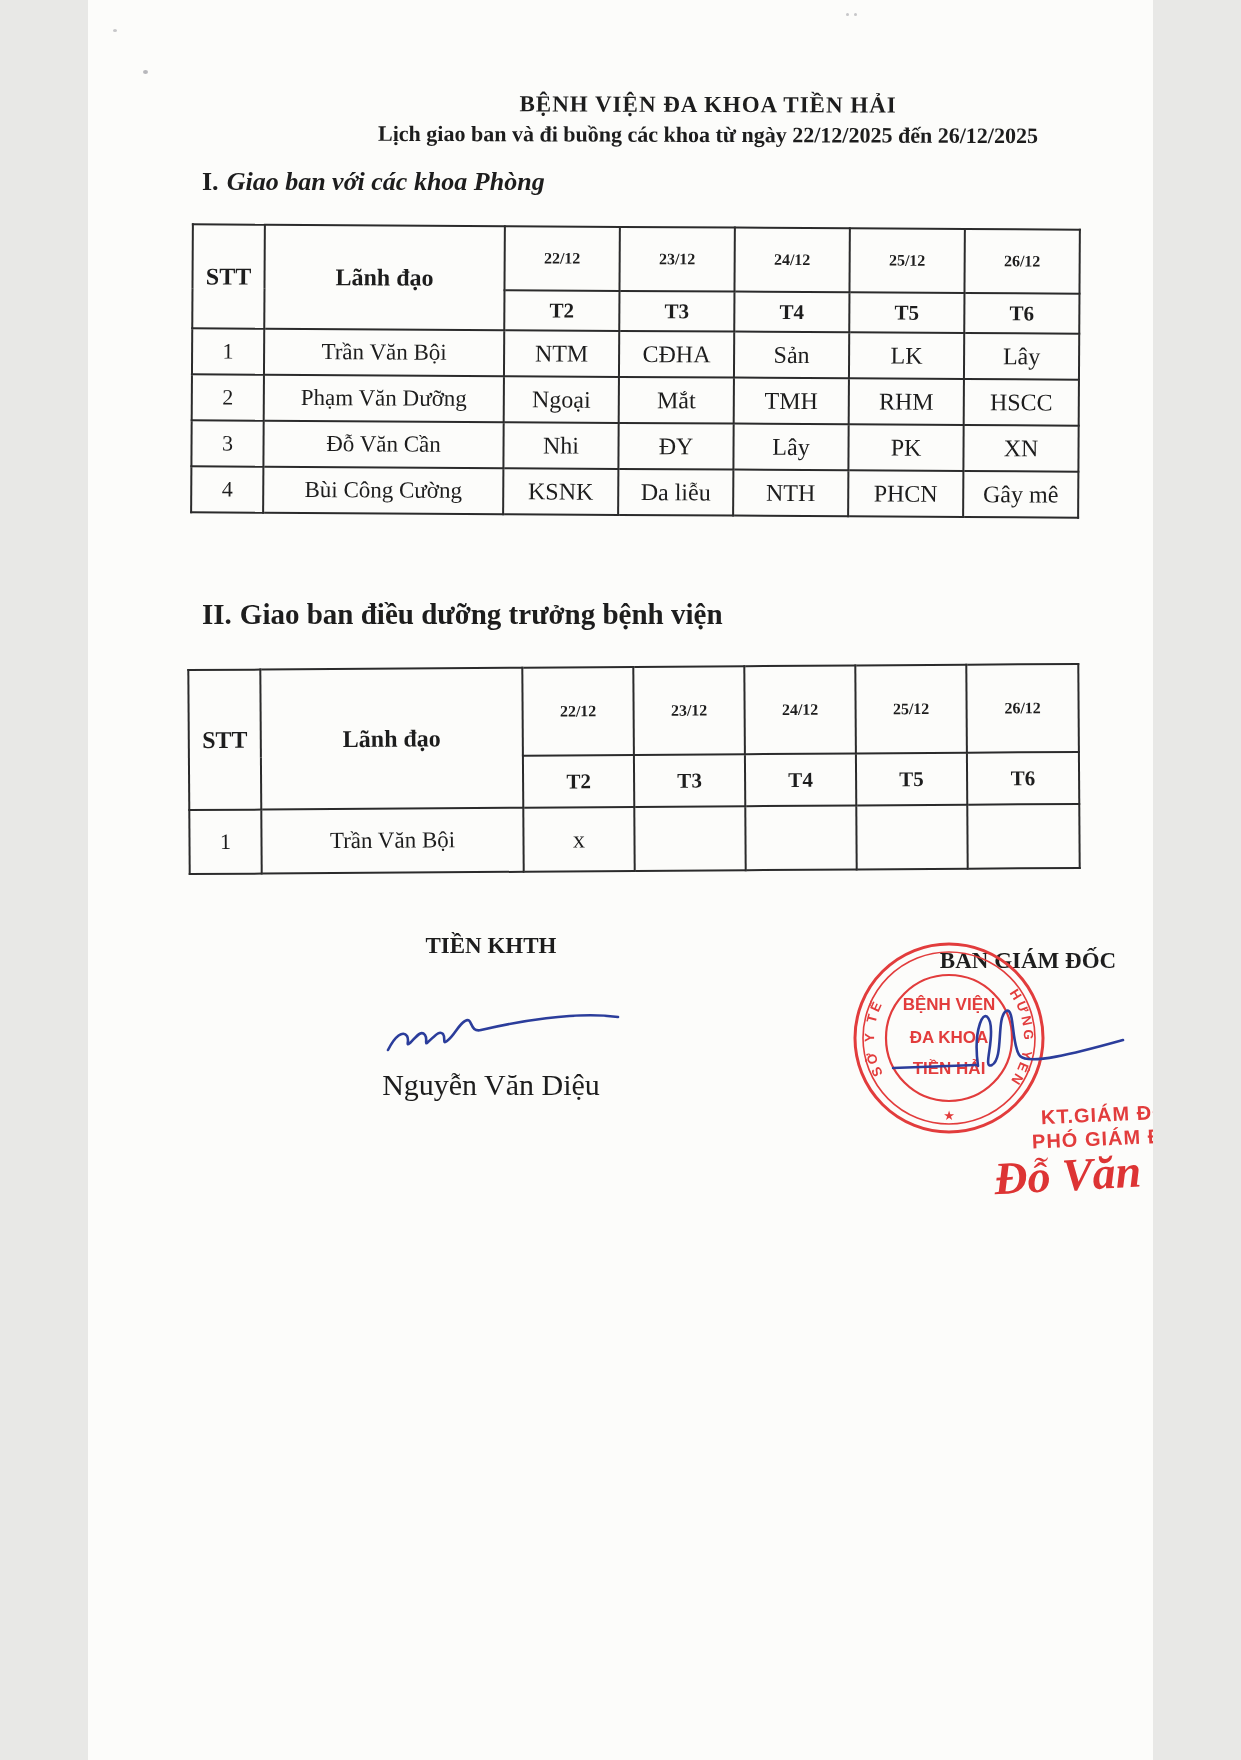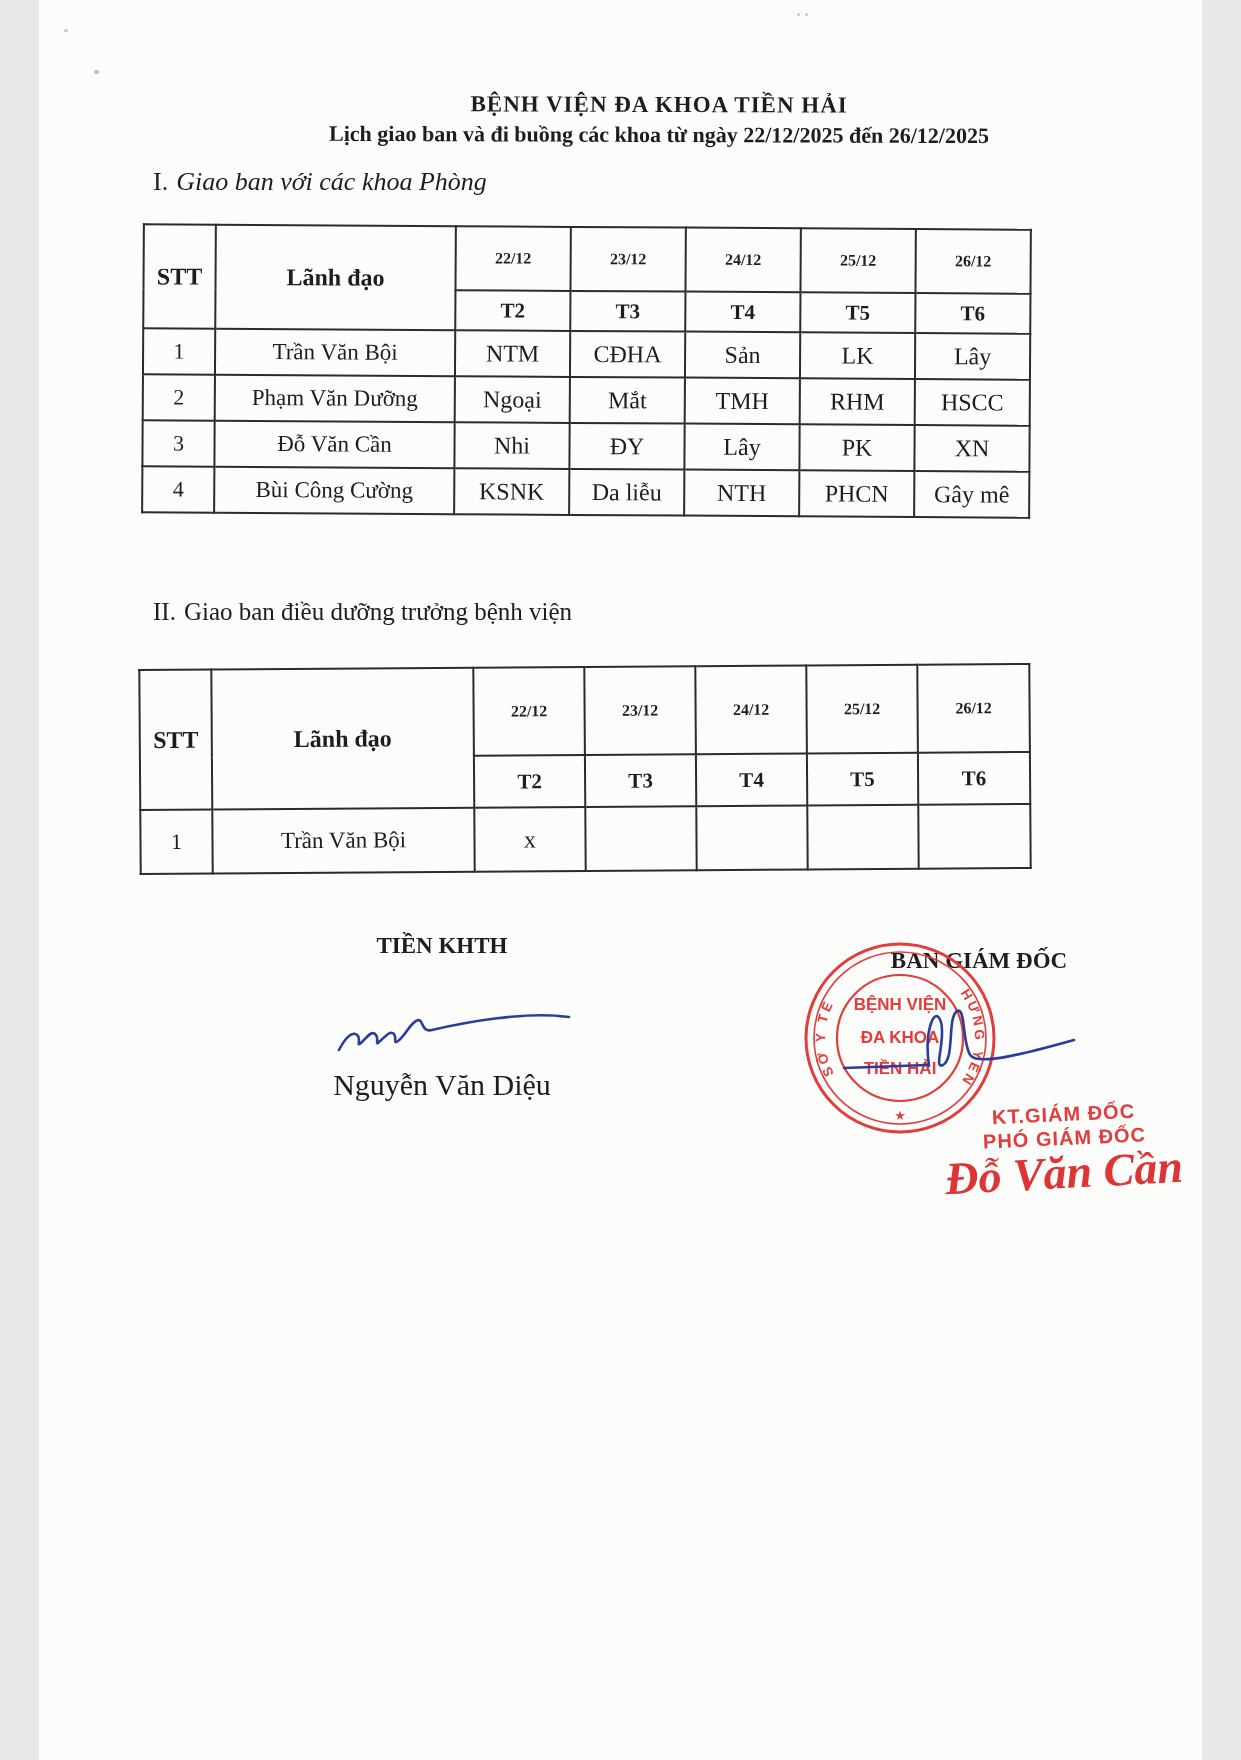--- a/index.html
+++ b/index.html
@@ -1,32 +1,32 @@
 <!DOCTYPE html>
 <html><head>
 <meta charset="utf-8">
 <style>
   html,body{margin:0;padding:0;background:#e8e8e6;}
   .page{
-    position:relative; width:1163px; height:1760px; margin:0 auto;
+    position:relative; width:1065px; height:1760px; margin:0 auto;
     background:#fcfcfa; color:#1d1d1d;
     font-family:"Liberation Serif", serif; overflow:hidden;
   }
   
   .doc-header{position:absolute; top:0; left:0; width:1241px; transform:rotate(0.2deg);}
   .doc-title{position:absolute; top:92px; left:0; width:1241px; text-align:center;
     font-size:23px; font-weight:bold; letter-spacing:1px;}
   .doc-subtitle{position:absolute; top:122px; left:0; width:1241px; text-align:center;
     font-size:22px; font-weight:bold;}
   .doc-subtitle .dates{}
   
-  .sec{position:absolute; font-weight:normal; white-space:nowrap;}
+  .sec{position:absolute; font-weight:bold; white-space:nowrap;}
   .sec1{left:114px; top:167px; font-size:26px;}
   .sec1 .sec-title{font-style:italic;}
-  .sec2{left:114px; top:598px; font-size:25px;text-align:center;}
+  .sec2{left:114px; top:598px; font-size:29px;text-align:center;}
   .sec .sec-num{margin-right:8px;}
   
   .tbl{position:absolute;}
   .tbl1{left:103px; top:226px; width:887px; height:288px; transform:rotate(0.35deg);}
   .tbl2{left:100px; top:666px; width:890px; height:204px; transform:rotate(-0.4deg);}
   .tbl table{border-collapse:collapse; width:100%; height:100%; table-layout:fixed;
     background:transparent;}
   .tbl th,.tbl td{border:2px solid #2b2b2b; padding:0; text-align:center; vertical-align:middle;
     overflow:hidden;}
   .th-stt{font-size:24px; font-weight:bold;}

